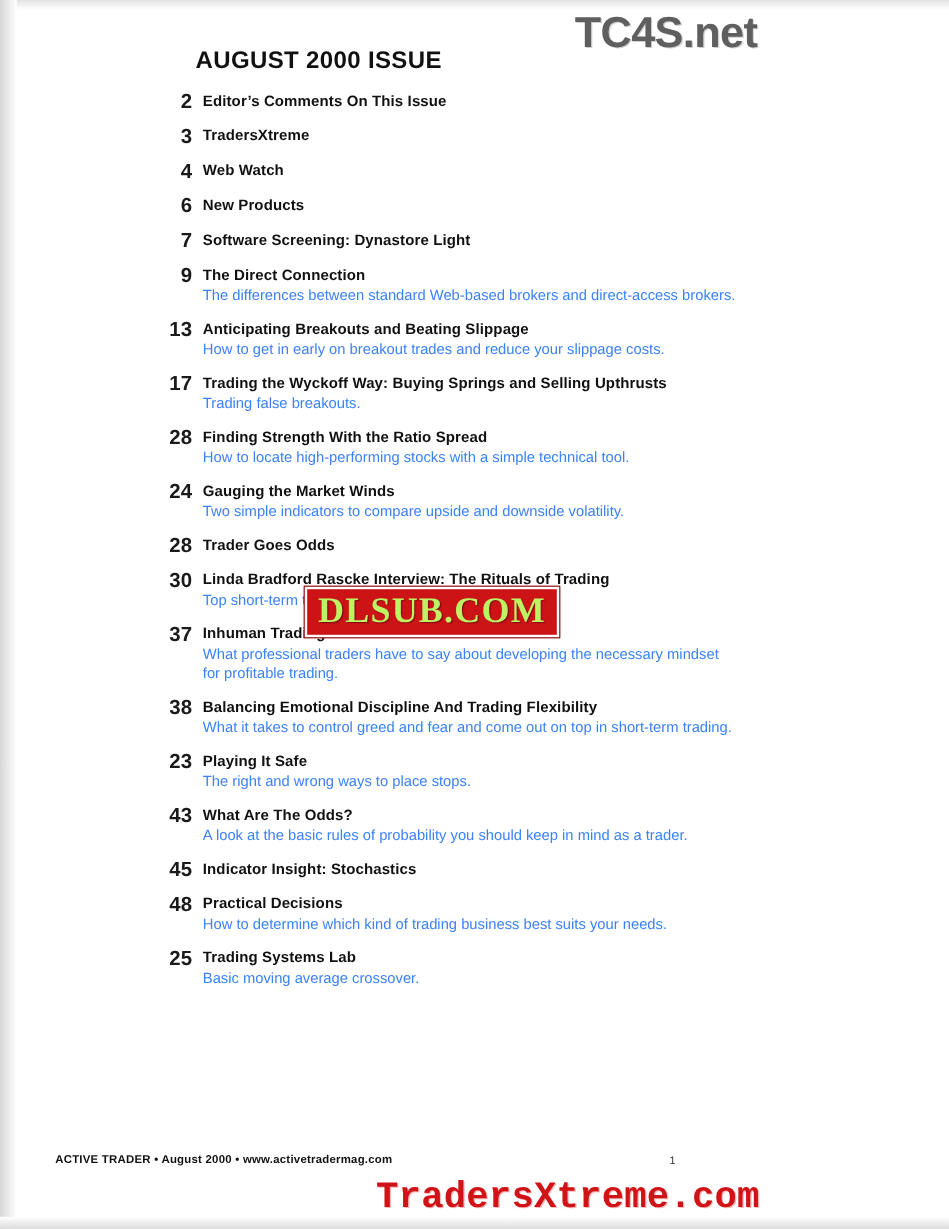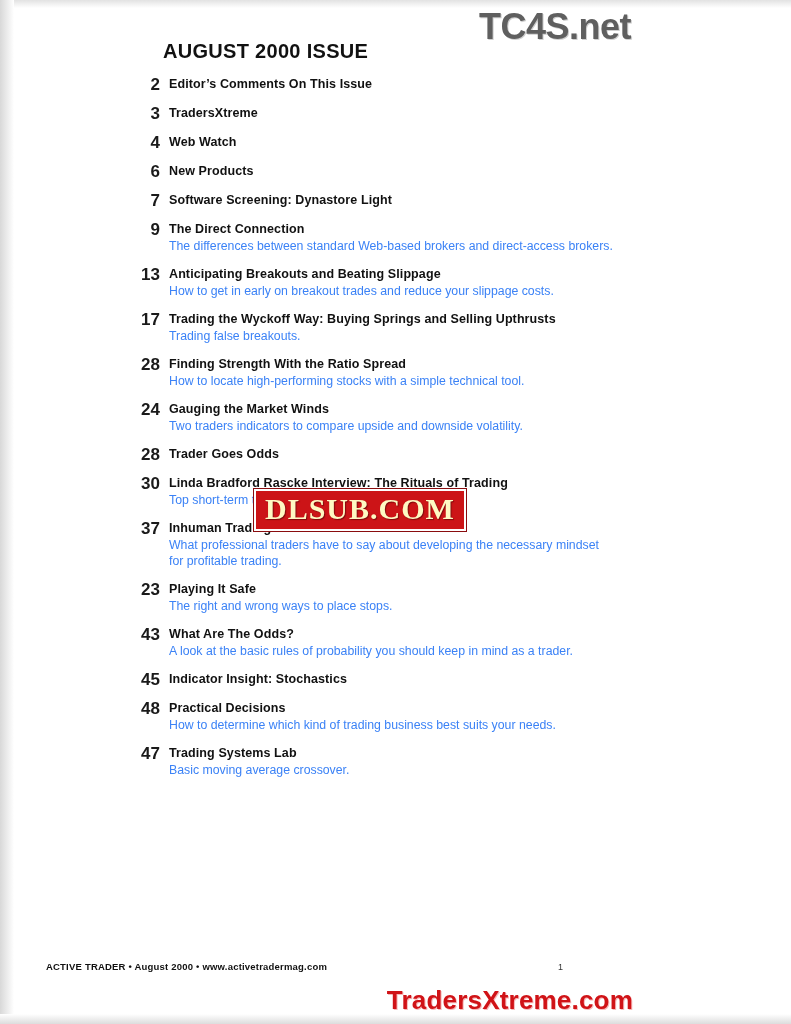--- a/index.html
+++ b/index.html
@@ -93,21 +93,21 @@
   }
 
   
   .dlsub-mark {
     position: absolute;
     left: 254px;
     top: 489px;
     font-family: "Liberation Serif", serif;
     font-size: 30px;
     font-weight: bold;
-    color: #fef9c3;
+    color: #bef264;
     background: #cc1417;
     border: 2px solid #ffffff;
     padding: 1px 9px 3px 9px;
     letter-spacing: 1px;
     box-shadow: 0 0 0 1px #8a0c0e;
     text-shadow: 1px 1px 1px #7d0a0c;
   }
 
   .footer {
     position: absolute;
@@ -124,22 +124,22 @@
     right: 86px;
     bottom: 52px;
     font-size: 9px;
     color: #333333;
   }
 
   .tx-mark {
     position: absolute;
     right: 16px;
     bottom: 8px;
-    font-family: Liberation Sans, sans-serif;
-    font-size: 26px;
+    font-family: Liberation Mono, monospace;
+    font-size: 31px;
     font-weight: bold;
     color: #d01317;
     text-shadow: 1px 1px 0 #f7b9ba;
     letter-spacing: 0.2px;
   }
 
   .edge-shade-left {
     position: absolute;
     left: 0; top: 0;
     width: 14px; height: 1024px;
@@ -242,21 +242,21 @@
       <div class="toc-body">
         <div class="toc-head">Finding Strength With the Ratio Spread</div>
         <div class="toc-desc">How to locate high-performing stocks with a simple technical tool.</div>
       </div>
     </div>
 
     <div class="toc-entry">
       <div class="toc-page">24</div>
       <div class="toc-body">
         <div class="toc-head">Gauging the Market Winds</div>
-        <div class="toc-desc">Two traders indicators to compare upside and downside volatility.</div>
+        <div class="toc-desc">Two simple indicators to compare upside and downside volatility.</div>
       </div>
     </div>
 
     <div class="toc-entry">
       <div class="toc-page">28</div>
       <div class="toc-body">
         <div class="toc-head">Trader Goes Odds</div>
 
       </div>
     </div>
@@ -271,20 +271,27 @@
 
     <div class="toc-entry">
       <div class="toc-page">37</div>
       <div class="toc-body">
         <div class="toc-head">Inhuman Trading</div>
         <div class="toc-desc" style="white-space: pre-line;">What professional traders have to say about developing the necessary mindset
 for profitable trading.</div>
       </div>
     </div>
 
+    <div class="toc-entry">
+      <div class="toc-page">38</div>
+      <div class="toc-body">
+        <div class="toc-head">Balancing Emotional Discipline And Trading Flexibility</div>
+        <div class="toc-desc">What it takes to control greed and fear and come out on top in short-term trading.</div>
+      </div>
+    </div>
 
     <div class="toc-entry">
       <div class="toc-page">23</div>
       <div class="toc-body">
         <div class="toc-head">Playing It Safe</div>
         <div class="toc-desc">The right and wrong ways to place stops.</div>
       </div>
     </div>
 
     <div class="toc-entry">
@@ -305,21 +312,21 @@
 
     <div class="toc-entry">
       <div class="toc-page">48</div>
       <div class="toc-body">
         <div class="toc-head">Practical Decisions</div>
         <div class="toc-desc">How to determine which kind of trading business best suits your needs.</div>
       </div>
     </div>
 
     <div class="toc-entry">
-      <div class="toc-page">47</div>
+      <div class="toc-page">25</div>
       <div class="toc-body">
         <div class="toc-head">Trading Systems Lab</div>
         <div class="toc-desc">Basic moving average crossover.</div>
       </div>
     </div>
 
   </div>
 
   <div class="dlsub-mark">DLSUB.COM</div>
 

